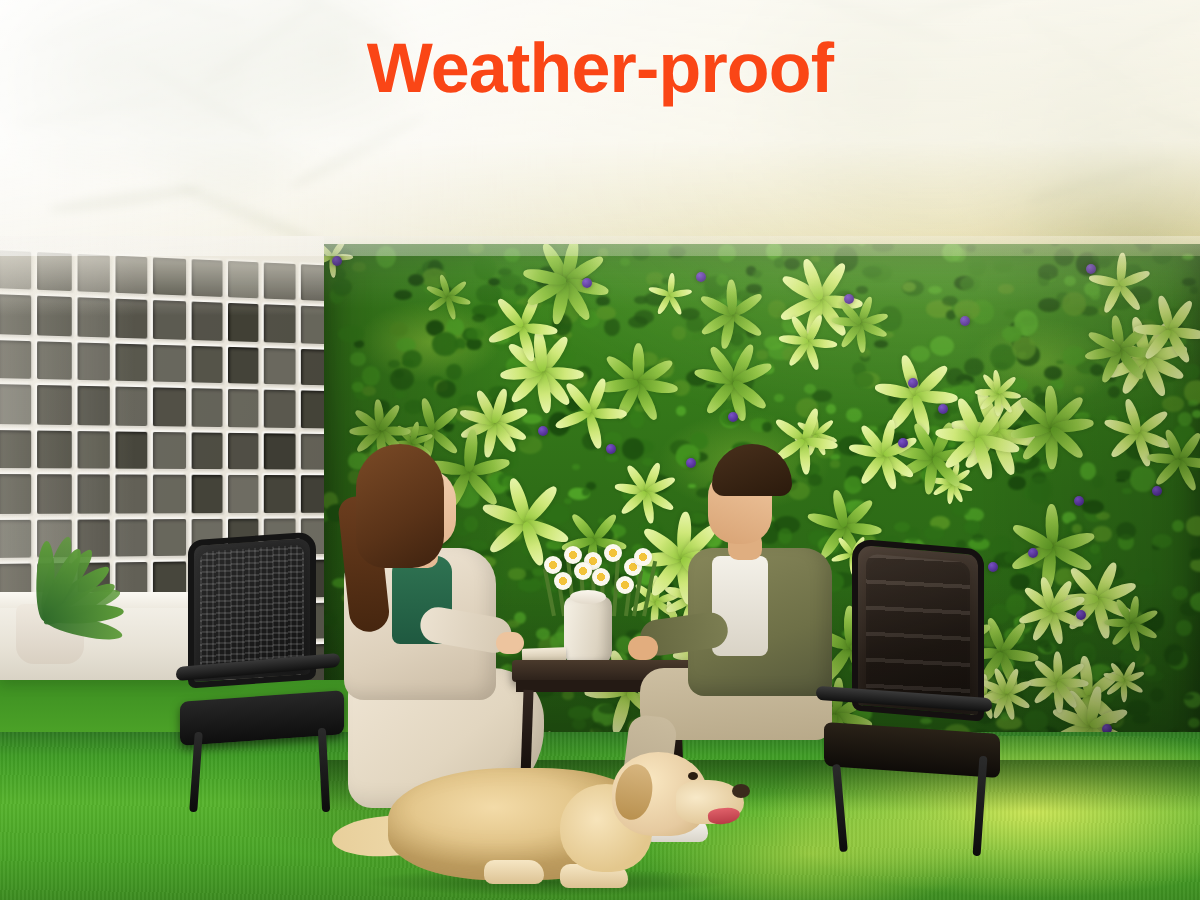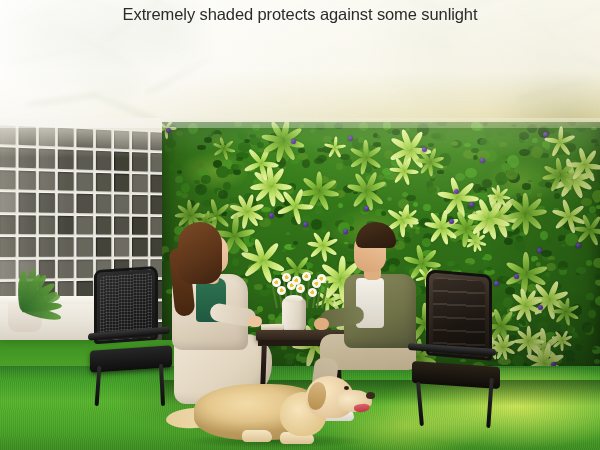--- a/index.html
+++ b/index.html
@@ -2352,16 +2352,16 @@
       <div class="dog-tongue"></div>
       <div class="dog-eye"></div>
       <div class="dog-nose"></div>
     </div>
 
     <div class="photo-grade"></div>
   </div>
 
   <div class="header-haze"></div>
   <div class="header-text">
-    <div class="sub2">Extremely shaded protects against some sunlight</div>
+    <div class="title">Weather-proof</div>
   </div>
 
 </div>
 
 </body></html>

